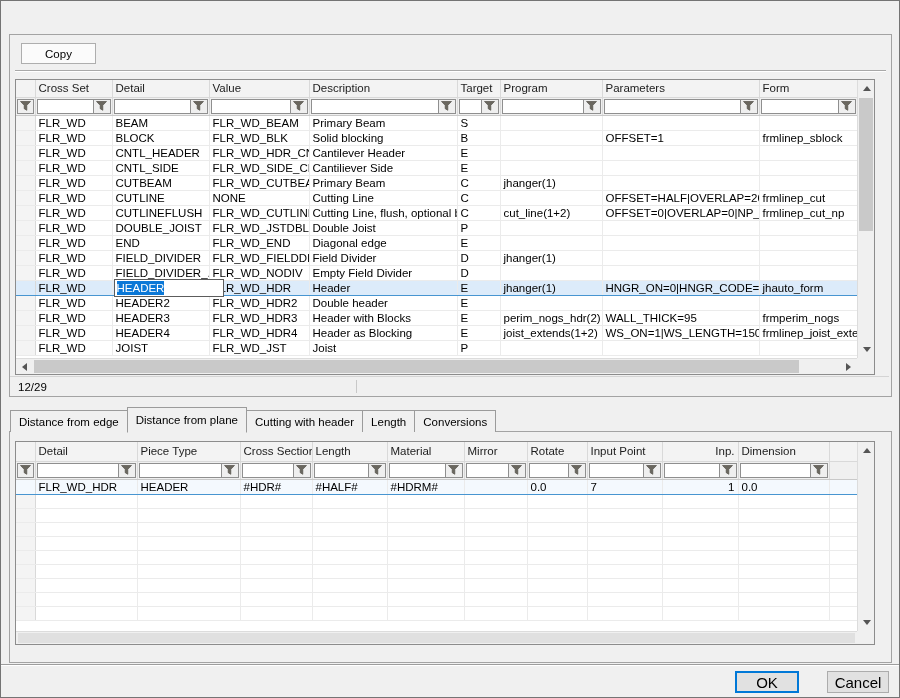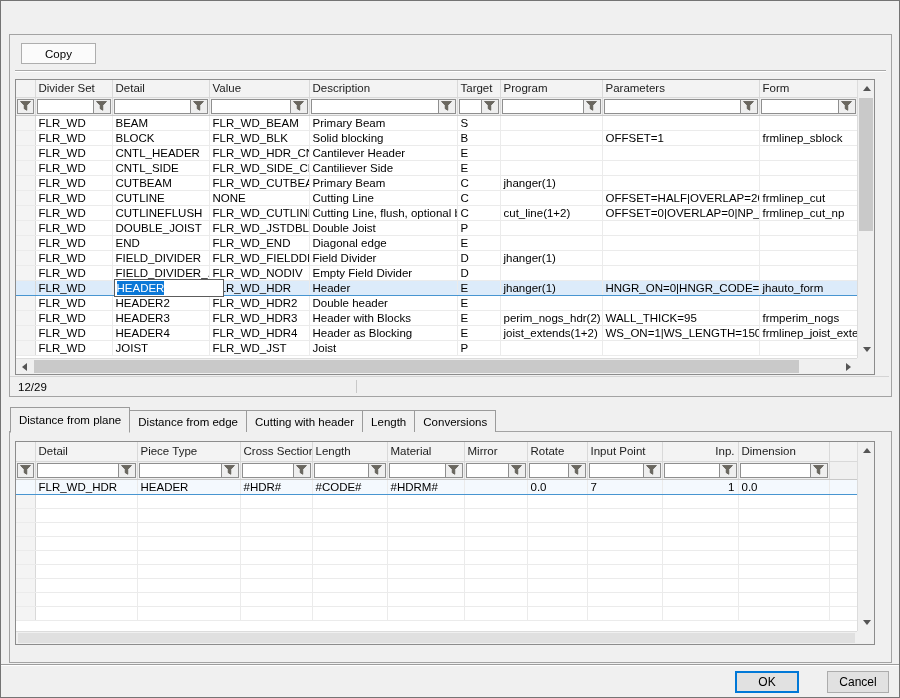--- a/index.html
+++ b/index.html
@@ -111,21 +111,21 @@
           align-items:flex-end; z-index:5; }
   .tab { height:22px; display:flex; align-items:center; padding:0 8px; font-size:11.5px;
          background:#f0f0f0; border:1px solid #9b9b9b; border-bottom:none; margin-right:-1px; }
   .tab.active { height:26px; margin-bottom:-1px; background:#f0f0f0; z-index:6;
                 border-bottom:1px solid #f0f0f0; }
 
   
   .footer-sep { position:absolute; left:0; right:0; top:663px; height:2px;
                 background:#ffffff; border-top:1px solid #9d9d9d; }
   .btn { position:absolute; top:670px; height:22px; background:#e1e1e1;
-         border:1px solid #acacac; font-size:12px; font-family:"Liberation Sans",sans-serif; color:#000; }
+         border:1px solid #acacac; font-size:15px; font-family:"Liberation Sans",sans-serif; color:#000; }
   .btn-ok { left:734px; width:64px; border:1px solid #0078d7; box-shadow:inset 0 0 0 1px #0078d7; }
   .btn-cancel { left:826px; width:62px; }
 </style>
 </head>
 <body>
 
 <div class="dialog">
 
 
   <div class="panel panel-a"></div>
@@ -144,21 +144,21 @@
             <col style="width: 100px;">
             <col style="width: 148px;">
             <col style="width: 43px;">
             <col style="width: 102px;">
             <col style="width: 157px;">
             <col style="width: 98px;">
           </colgroup>
           <thead>
             <tr class="hdr-row">
               <th class="rowsel-h"></th>
-              <th class="hcell">Divider Set</th>
+              <th class="hcell">Cross Set</th>
               <th class="hcell">Detail</th>
               <th class="hcell">Value</th>
               <th class="hcell">Description</th>
               <th class="hcell">Target</th>
               <th class="hcell">Program</th>
               <th class="hcell">Parameters</th>
               <th class="hcell">Form</th>
             </tr>
             <tr class="filter-row">
               <th class="fcell">
@@ -472,22 +472,22 @@
     </div>
     <div class="sb-corner"></div>
   </div>
 
   <div class="status-strip status-a">
     <span>12/29</span>
     <div class="status-div"></div>
   </div>
 
   <div class="tabs" id="tabs">
+      <div class="tab">Distance from edge</div>
       <div class="tab active">Distance from plane</div>
-      <div class="tab">Distance from edge</div>
       <div class="tab">Cutting with header</div>
       <div class="tab">Length</div>
       <div class="tab">Conversions</div>
     </div>
 
   <div class="grid-wrap grid2">
     <div class="tbl-clip">
       <table id="t2">
           <colgroup>
             <col style="width: 19px;">
@@ -650,21 +650,21 @@
               </th>
               <th class="fcell"></th>
             </tr>
           </thead>
           <tbody>
             <tr class="cur">
               <td class="rowsel"></td>
               <td>FLR_WD_HDR</td>
               <td>HEADER</td>
               <td>#HDR#</td>
-              <td>#CODE#</td>
+              <td>#HALF#</td>
               <td>#HDRM#</td>
               <td></td>
               <td>0.0</td>
               <td>7</td>
               <td class="al-r">1</td>
               <td>0.0</td>
               <td></td>
             </tr>
             <tr>
               <td class="rowsel"></td>

